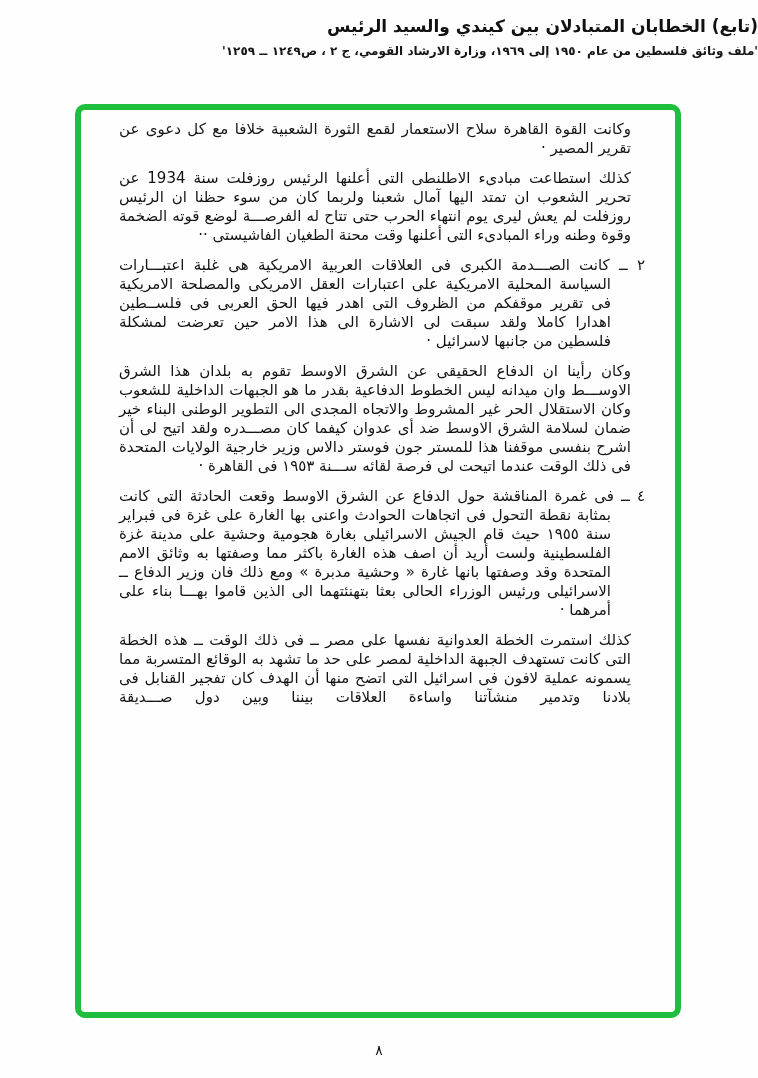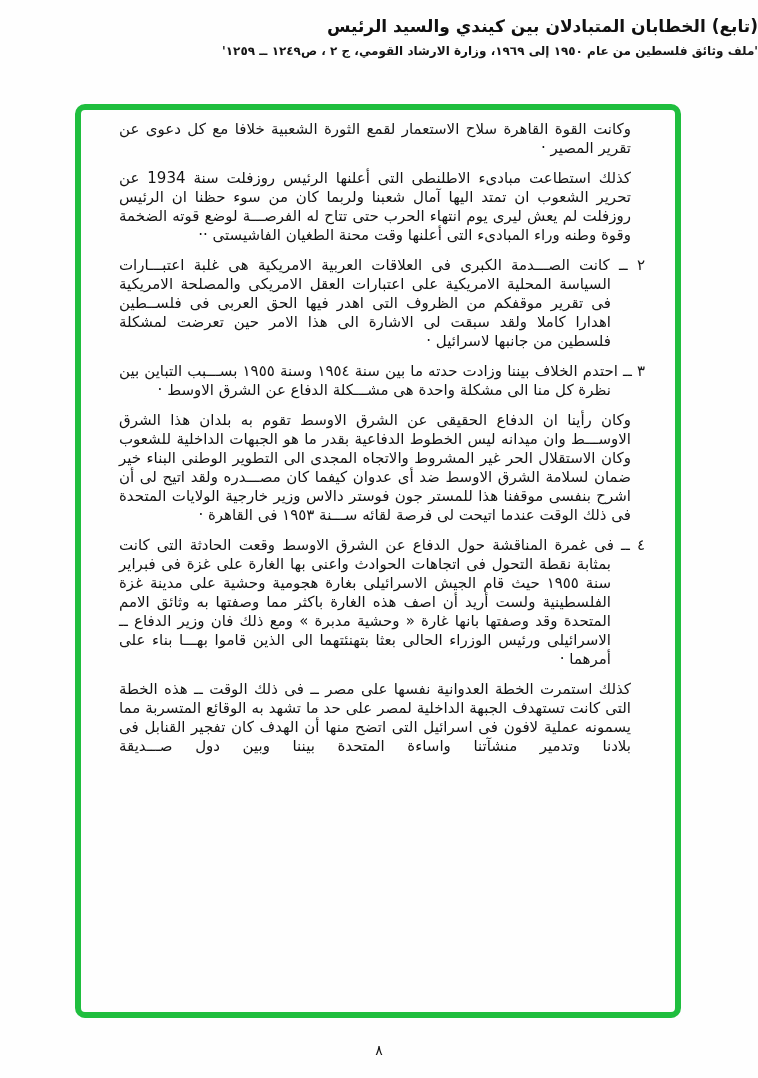--- a/index.html
+++ b/index.html
@@ -92,21 +92,20 @@
     <div class="doc-source">'ملف وثائق فلسطين من عام ١٩٥٠ إلى ١٩٦٩، وزارة الارشاد القومي، ج ٢ ، ص١٢٤٩ ــ ١٢٥٩'</div>
   </div>
 
   <div class="green-box" style="border-color: rgb(31, 190, 62);"></div>
 
   <div class="doc-body" id="doc-body" style="color: rgb(20, 20, 20);">
 
   <div class="para">وكانت القوة القاهرة سلاح الاستعمار لقمع الثورة الشعبية خلافا مع كل دعوى عن تقرير المصير ·</div>
       <div class="para">كذلك استطاعت مبادىء الاطلنطى التى أعلنها الرئيس روزفلت سنة 1934 عن تحرير الشعوب ان تمتد اليها آمال شعبنا ولربما كان من سوء حظنا ان الرئيس روزفلت لم يعش ليرى يوم انتهاء الحرب حتى تتاح له الفرصـــة لوضع قوته الضخمة وقوة وطنه وراء المبادىء التى أعلنها وقت محنة الطغيان الفاشيستى ··</div>
       <div class="para numbered">٢ ــ كانت الصـــدمة الكبرى فى العلاقات العربية الامريكية هى غلبة اعتبـــارات السياسة المحلية الامريكية على اعتبارات العقل الامريكى والمصلحة الامريكية فى تقرير موقفكم من الظروف التى اهدر فيها الحق العربى فى فلســطين اهدارا كاملا ولقد سبقت لى الاشارة الى هذا الامر حين تعرضت لمشكلة فلسطين من جانبها لاسرائيل ·</div>
-      <div class="para numbered">٣ ــ احتدم الخلاف بيننا وزادت حدته ما بين سنة ١٩٥٤ وسنة ١٩٥٥ بســـبب التباين بين نظرة كل منا الى مشكلة واحدة هى مشـــكلة الدفاع عن الشرق الاوسط ·</div>
       <div class="para">وكان رأينا ان الدفاع الحقيقى عن الشرق الاوسط تقوم به بلدان هذا الشرق الاوســـط وان ميدانه ليس الخطوط الدفاعية بقدر ما هو الجبهات الداخلية للشعوب وكان الاستقلال الحر غير المشروط والاتجاه المجدى الى التطوير الوطنى البناء خير ضمان لسلامة الشرق الاوسط ضد أى عدوان كيفما كان مصـــدره ولقد اتيح لى أن اشرح بنفسى موقفنا هذا للمستر جون فوستر دالاس وزير خارجية الولايات المتحدة فى ذلك الوقت عندما اتيحت لى فرصة لقائه ســـنة ١٩٥٣ فى القاهرة ·</div>
       <div class="para numbered">٤ ــ فى غمرة المناقشة حول الدفاع عن الشرق الاوسط وقعت الحادثة التى كانت بمثابة نقطة التحول فى اتجاهات الحوادث واعنى بها الغارة على غزة فى فبراير سنة ١٩٥٥ حيث قام الجيش الاسرائيلى بغارة هجومية وحشية على مدينة غزة الفلسطينية ولست أريد أن اصف هذه الغارة باكثر مما وصفتها به وثائق الامم المتحدة وقد وصفتها بانها غارة « وحشية مدبرة » ومع ذلك فان وزير الدفاع ــ الاسرائيلى ورئيس الوزراء الحالى بعثا بتهنئتهما الى الذين قاموا بهـــا بناء على أمرهما ·</div>
-      <div class="para justify-last">كذلك استمرت الخطة العدوانية نفسها على مصر ــ فى ذلك الوقت ــ هذه الخطة التى كانت تستهدف الجبهة الداخلية لمصر على حد ما تشهد به الوقائع المتسربة مما يسمونه عملية لافون فى اسرائيل التى اتضح منها أن الهدف كان تفجير القنابل فى بلادنا وتدمير منشآتنا واساءة المتحدة بيننا وبين دول صـــديقة</div>
+      <div class="para justify-last">كذلك استمرت الخطة العدوانية نفسها على مصر ــ فى ذلك الوقت ــ هذه الخطة التى كانت تستهدف الجبهة الداخلية لمصر على حد ما تشهد به الوقائع المتسربة مما يسمونه عملية لافون فى اسرائيل التى اتضح منها أن الهدف كان تفجير القنابل فى بلادنا وتدمير منشآتنا واساءة العلاقات بيننا وبين دول صـــديقة</div>
     </div>
 
   <div class="page-number">٨</div>
 
 </div>
 
 </body></html>

